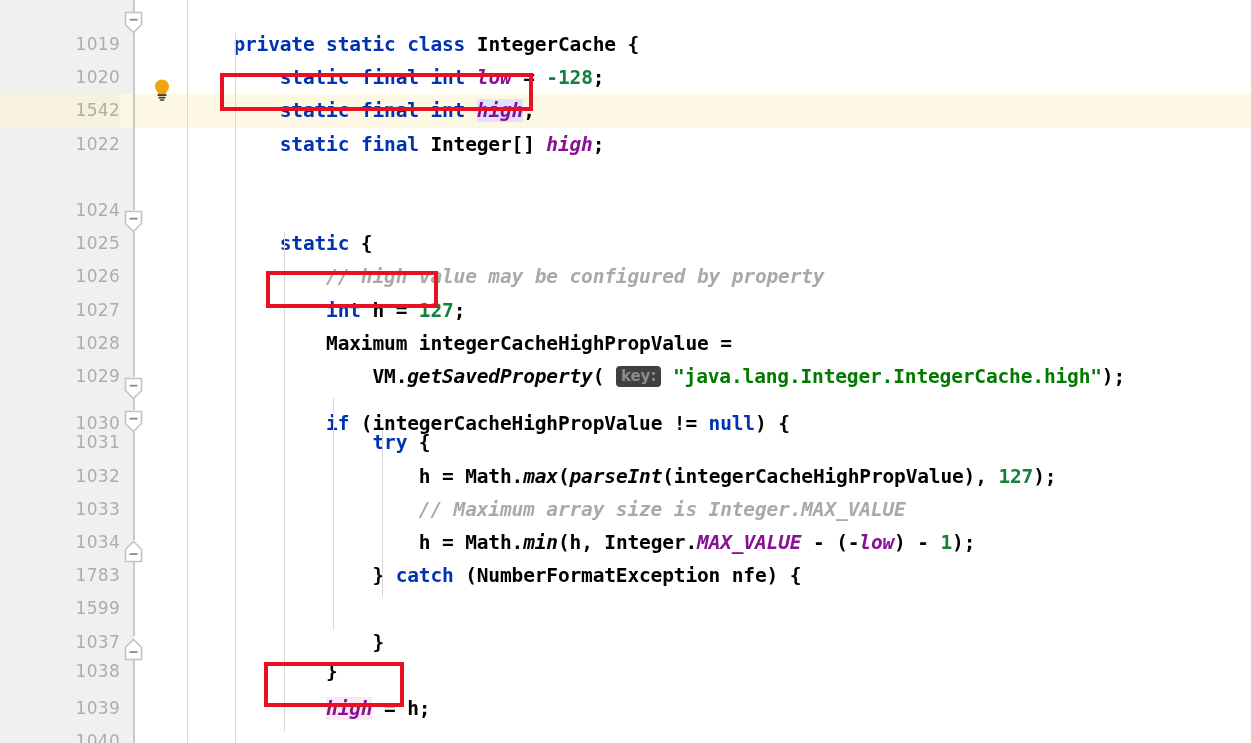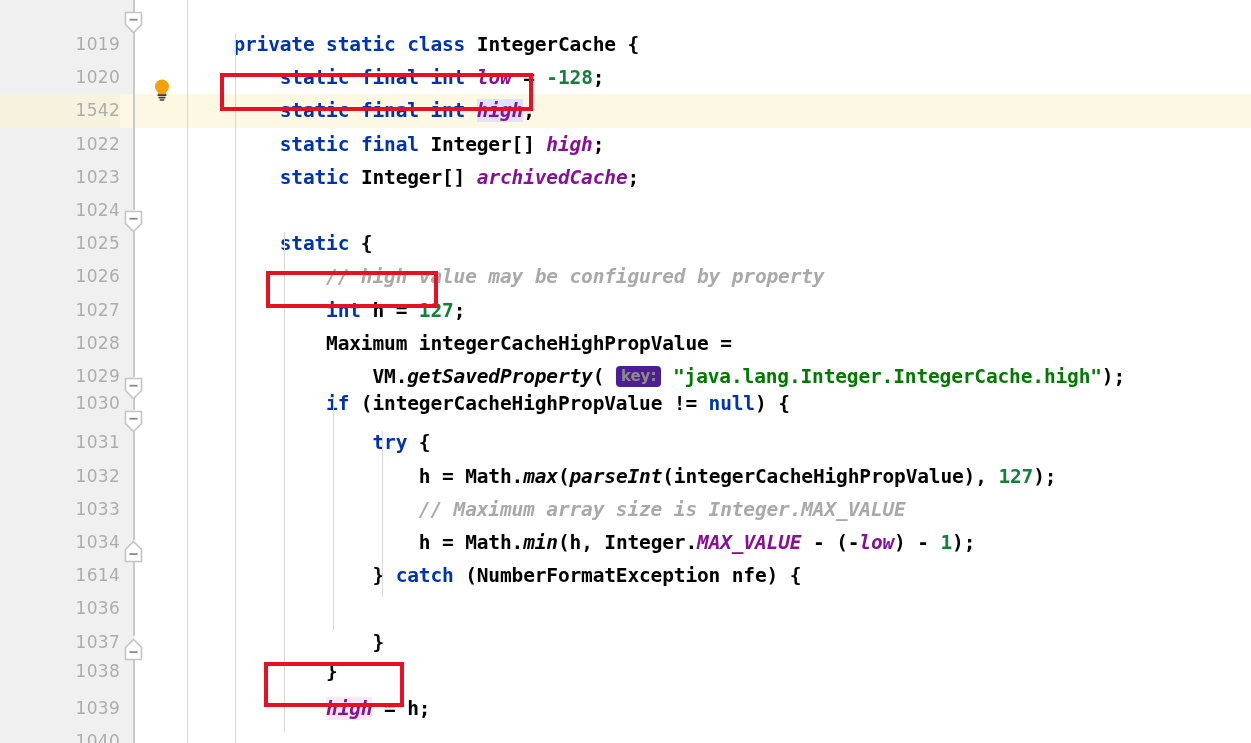--- a/index.html
+++ b/index.html
@@ -104,21 +104,21 @@
   .str   { color: #027a00; }
   .cmt   { color: #a9a9a9; font-style: italic; }
   .sfld  { color: #871094; font-style: italic; }
   .mth   { color: #000000; font-style: italic; }
   .plain { color: #000000; }
   .hl-read  { background: #e0e0ff; }
   .hl-write { background: #fce8f4; }
 
   
   .inlay {
-    background: #4c1d95;
+    background: #404040;
     color: #8c8c8c;
     border-radius: 4px;
     font-family: "DejaVu Sans", "Liberation Sans", sans-serif;
     font-size: 15px;
     padding: 1px 5px 2px 5px;
     letter-spacing: 0;
     position: relative;
     top: -2px;
   }
 
@@ -183,24 +183,20 @@
   <div class="row current" style="top:66.4px;">
     <div class="ln-cell">1542</div>
     <div class="code-cell"><span class="plain">        </span><span class="kw">static</span><span class="plain"> </span><span class="kw">final</span><span class="plain"> </span><span class="kw">int</span><span class="plain"> </span><span class="sfld hl-read">high</span><span class="plain">;</span></div>
   </div>
 
   <div class="row" style="top:99.6px;">
     <div class="ln-cell">1022</div>
     <div class="code-cell"><span class="plain">        </span><span class="kw">static</span><span class="plain"> </span><span class="kw">final</span><span class="plain"> </span><span class="plain">Integer</span><span class="plain">[] </span><span class="sfld">high</span><span class="plain">;</span></div>
   </div>
 
-  <div class="row" style="top:132.8px;">
-    <div class="ln-cell">1023</div>
-    <div class="code-cell"><span class="plain">        </span><span class="kw">static</span><span class="plain"> </span><span class="plain">Integer</span><span class="plain">[] </span><span class="sfld">archivedCache</span><span class="plain">;</span></div>
-  </div>
 
   <div class="row" style="top:166px;">
     <div class="ln-cell">1024</div>
     <div class="code-cell"></div>
   </div>
 
   <div class="row" style="top:199.2px;">
     <div class="ln-cell">1025</div>
     <div class="code-cell"><span class="plain">        </span><span class="kw">static</span><span class="plain"> {</span></div>
   </div>
@@ -218,21 +214,21 @@
   <div class="row" style="top:298.8px;">
     <div class="ln-cell">1028</div>
     <div class="code-cell"><span class="plain">            </span><span class="plain">Maximum</span><span class="plain"> </span><span class="plain">integerCacheHighPropValue</span><span class="plain"> =</span></div>
   </div>
 
   <div class="row" style="top:332px;">
     <div class="ln-cell">1029</div>
     <div class="code-cell"><span class="plain">                </span><span class="plain">VM</span><span class="plain">.</span><span class="mth">getSavedProperty</span><span class="plain">( </span><span class="inlay">key:</span><span class="plain"> </span><span class="str">"java.lang.Integer.IntegerCache.high"</span><span class="plain">);</span></div>
   </div>
 
-  <div class="row" style="top:359px;">
+  <div class="row" style="top:379px;">
     <div class="ln-cell">1030</div>
     <div class="code-cell"><span class="plain">            </span><span class="kw">if</span><span class="plain"> (</span><span class="plain">integerCacheHighPropValue</span><span class="plain"> != </span><span class="kw">null</span><span class="plain">) {</span></div>
   </div>
 
   <div class="row" style="top:398.4px;">
     <div class="ln-cell">1031</div>
     <div class="code-cell"><span class="plain">                </span><span class="kw">try</span><span class="plain"> {</span></div>
   </div>
 
   <div class="row" style="top:431.6px;">
@@ -244,26 +240,26 @@
     <div class="ln-cell">1033</div>
     <div class="code-cell"><span class="plain">                    </span><span class="cmt">// Maximum array size is Integer.MAX_VALUE</span></div>
   </div>
 
   <div class="row" style="top:498px;">
     <div class="ln-cell">1034</div>
     <div class="code-cell"><span class="plain">                    </span><span class="plain">h</span><span class="plain"> = </span><span class="plain">Math</span><span class="plain">.</span><span class="mth">min</span><span class="plain">(</span><span class="plain">h</span><span class="plain">, </span><span class="plain">Integer</span><span class="plain">.</span><span class="sfld">MAX_VALUE</span><span class="plain"> - (-</span><span class="sfld">low</span><span class="plain">) - </span><span class="num">1</span><span class="plain">);</span></div>
   </div>
 
   <div class="row" style="top:531.2px;">
-    <div class="ln-cell">1614</div>
+    <div class="ln-cell">1783</div>
     <div class="code-cell"><span class="plain">                } </span><span class="kw">catch</span><span class="plain"> (</span><span class="plain">NumberFormatException</span><span class="plain"> </span><span class="plain">nfe</span><span class="plain">) {</span></div>
   </div>
 
   <div class="row" style="top:564.4px;">
-    <div class="ln-cell">1036</div>
+    <div class="ln-cell">1599</div>
   </div>
 
   <div class="row" style="top:597.6px;">
     <div class="ln-cell">1037</div>
     <div class="code-cell"><span class="plain">                }</span></div>
   </div>
 
   <div class="row" style="top:627px;">
     <div class="ln-cell">1038</div>
     <div class="code-cell"><span class="plain">            }</span></div>

